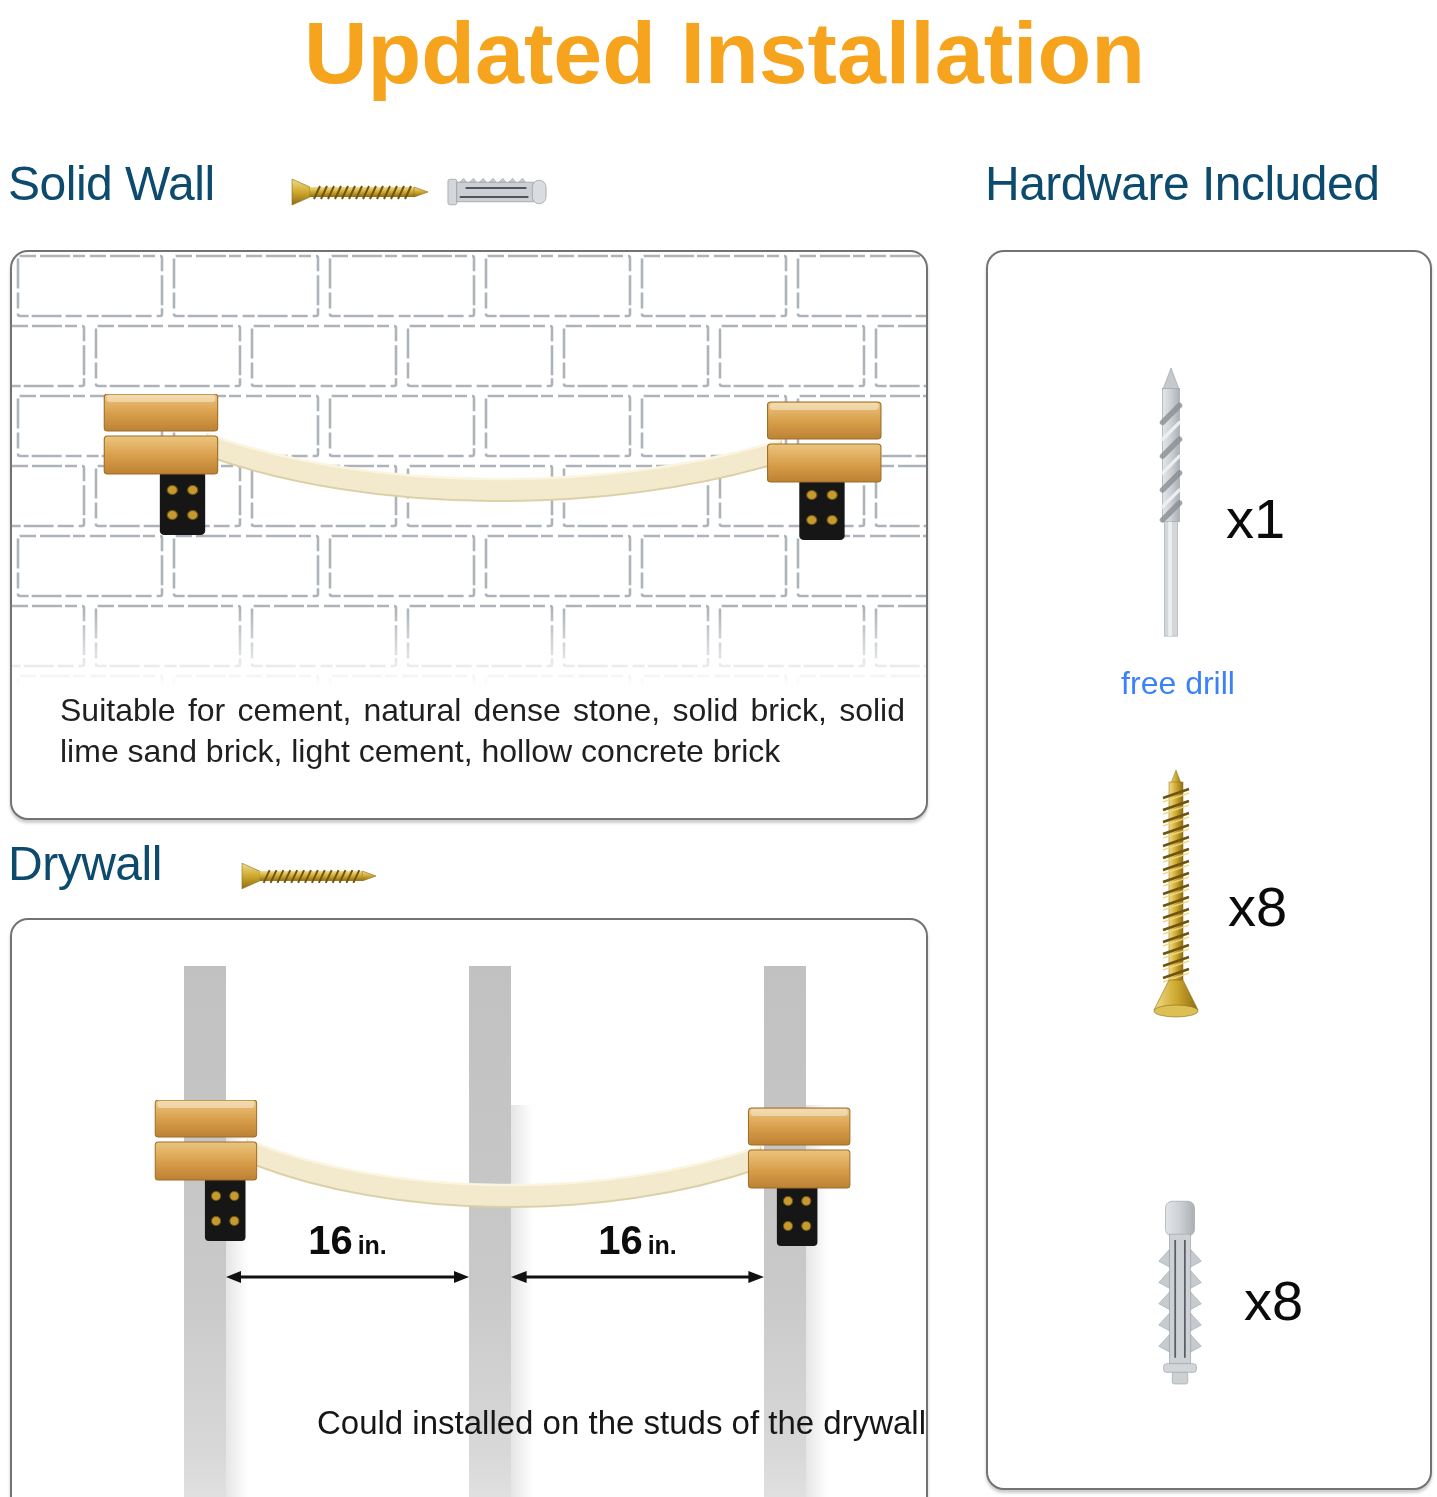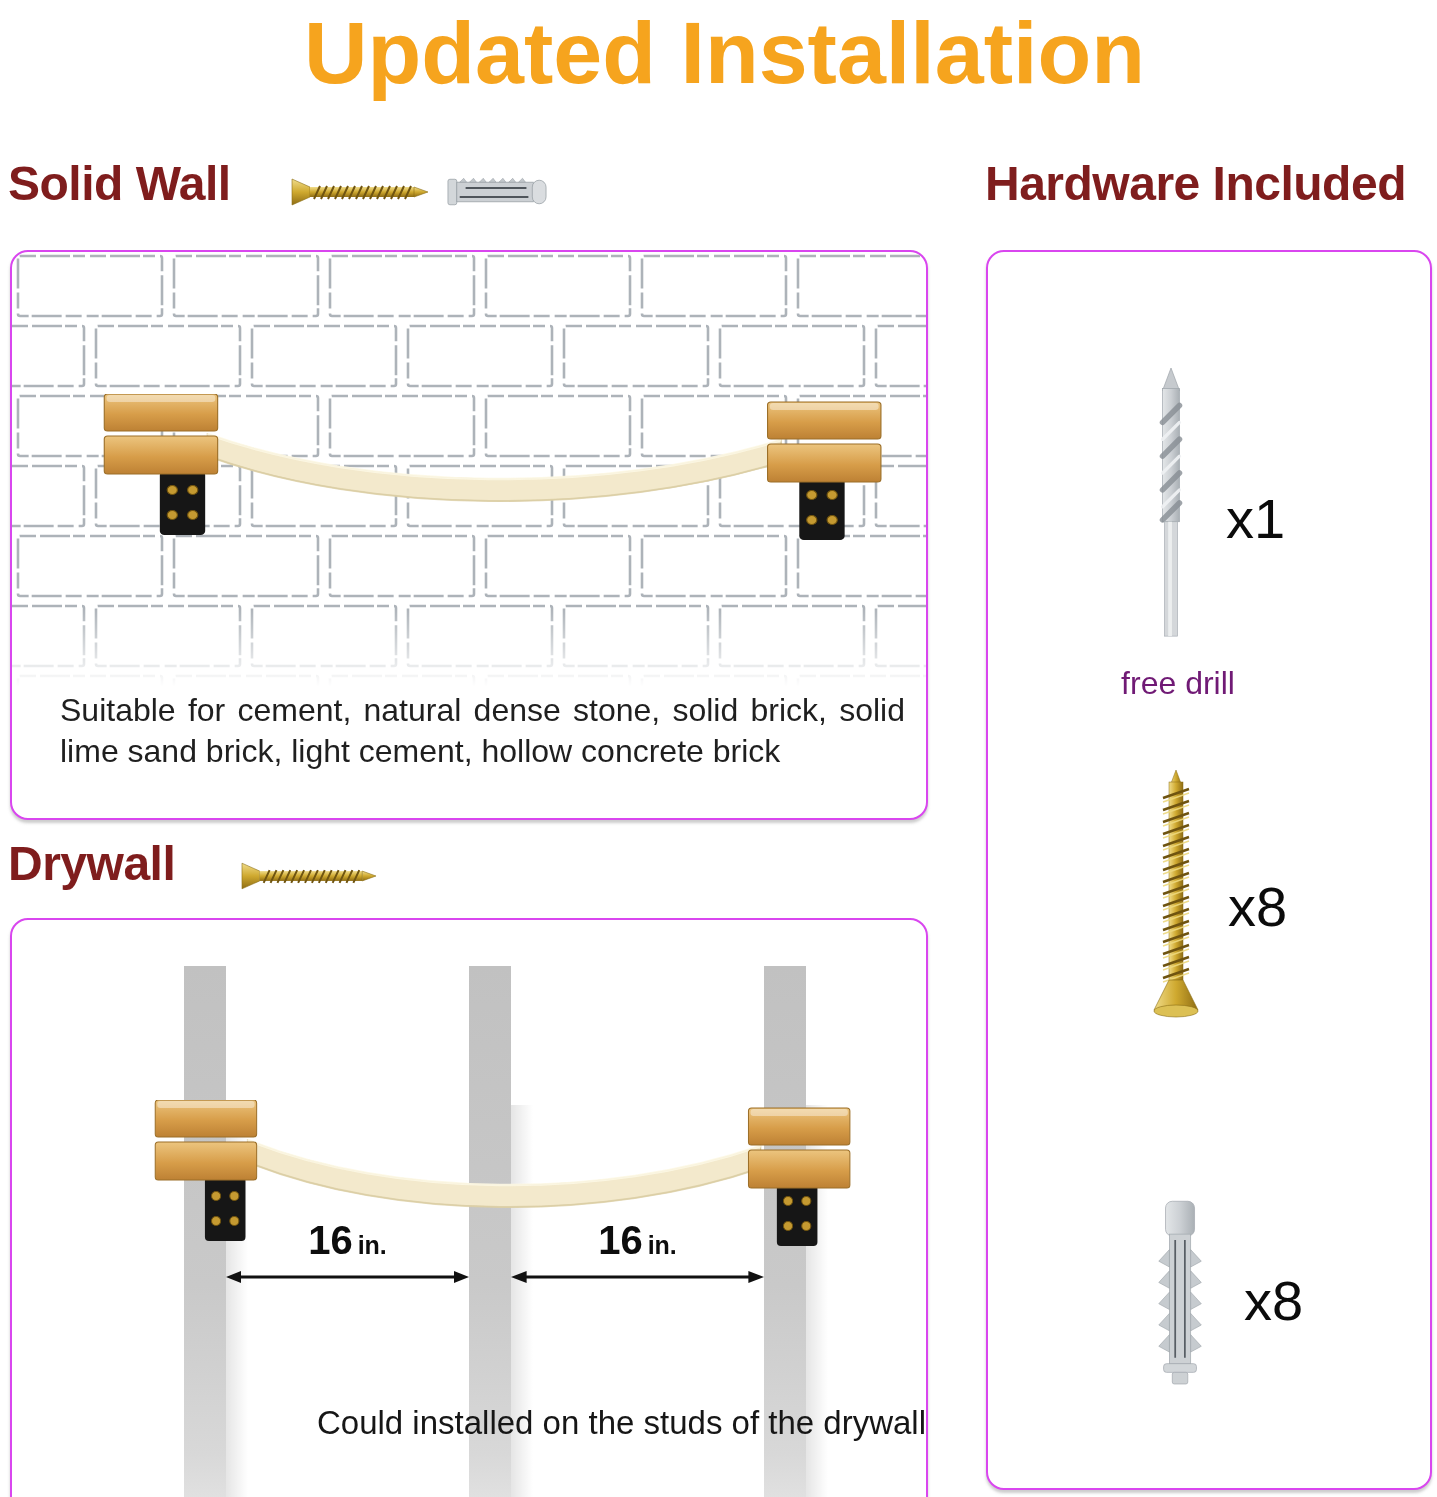--- a/index.html
+++ b/index.html
@@ -9,26 +9,26 @@
     background:#fff; overflow:hidden;
     font-family:"Liberation Sans", sans-serif; color:#1a1a1a;
   }
   .abs { position:absolute; }
   .page-title {
     position:absolute; left:0; top:2px; width:100%;
     text-align:center; font-size:88px; font-weight:bold;
     color:#F6A41E; letter-spacing:0px; white-space:nowrap;margin-left:6px;
   }
   .section-heading {
-    position:absolute; font-size:48px; font-weight:bold; color:#7f1d1d;
+    position:absolute; font-size:48px; font-weight:normal; color:#0c4a6e;
     letter-spacing:-0.5px; white-space:nowrap;
   }
   .panel {
     position:absolute; background:#fff;
-    border:2px solid #d946ef; border-radius:18px;
+    border:2px solid #737373; border-radius:18px;
     box-shadow:0 3px 3px rgba(110,110,110,.35);
     overflow:hidden;
   }
   .brick-layer { position:absolute; left:0; top:0; }
   .brick-fade { position:absolute; left:0; top:356px; width:100%; height:92px;
     background:linear-gradient(rgba(255,255,255,0), #fff 85%); }
   .solid-desc {
     position:absolute; left:48px; top:438px; width:845px;
     font-size:32px; line-height:1.27; color:#1f1f1f; text-align:justify;
   }
@@ -43,21 +43,21 @@
     white-space:nowrap;
   }
   .dim-label .val { font-size:40px; }
   .dim-label .unit { font-size:25px; margin-left:5px; }
   .box-caption {
     position:absolute; left:0; top:484px; width:100%; text-align:right;
     font-size:33px; color:#161616;
   }
   .qty { position:absolute; font-size:56px; font-weight:400; color:#0b0b0b; }
   .hw-caption { position:absolute; left:40px; width:300px; text-align:center;
-    font-size:32px; color:#701a75; }
+    font-size:32px; color:#3b82f6; }
   svg { display:block; }
 </style>
 </head>
 <body>
 
 <svg width="0" height="0" style="position:absolute" aria-hidden="true">
   <defs>
     <linearGradient id="wood" x1="0" y1="0" x2="0" y2="1">
       <stop offset="0" stop-color="#ecc57f"></stop>
         <stop offset=".55" stop-color="#d79d49"></stop>

